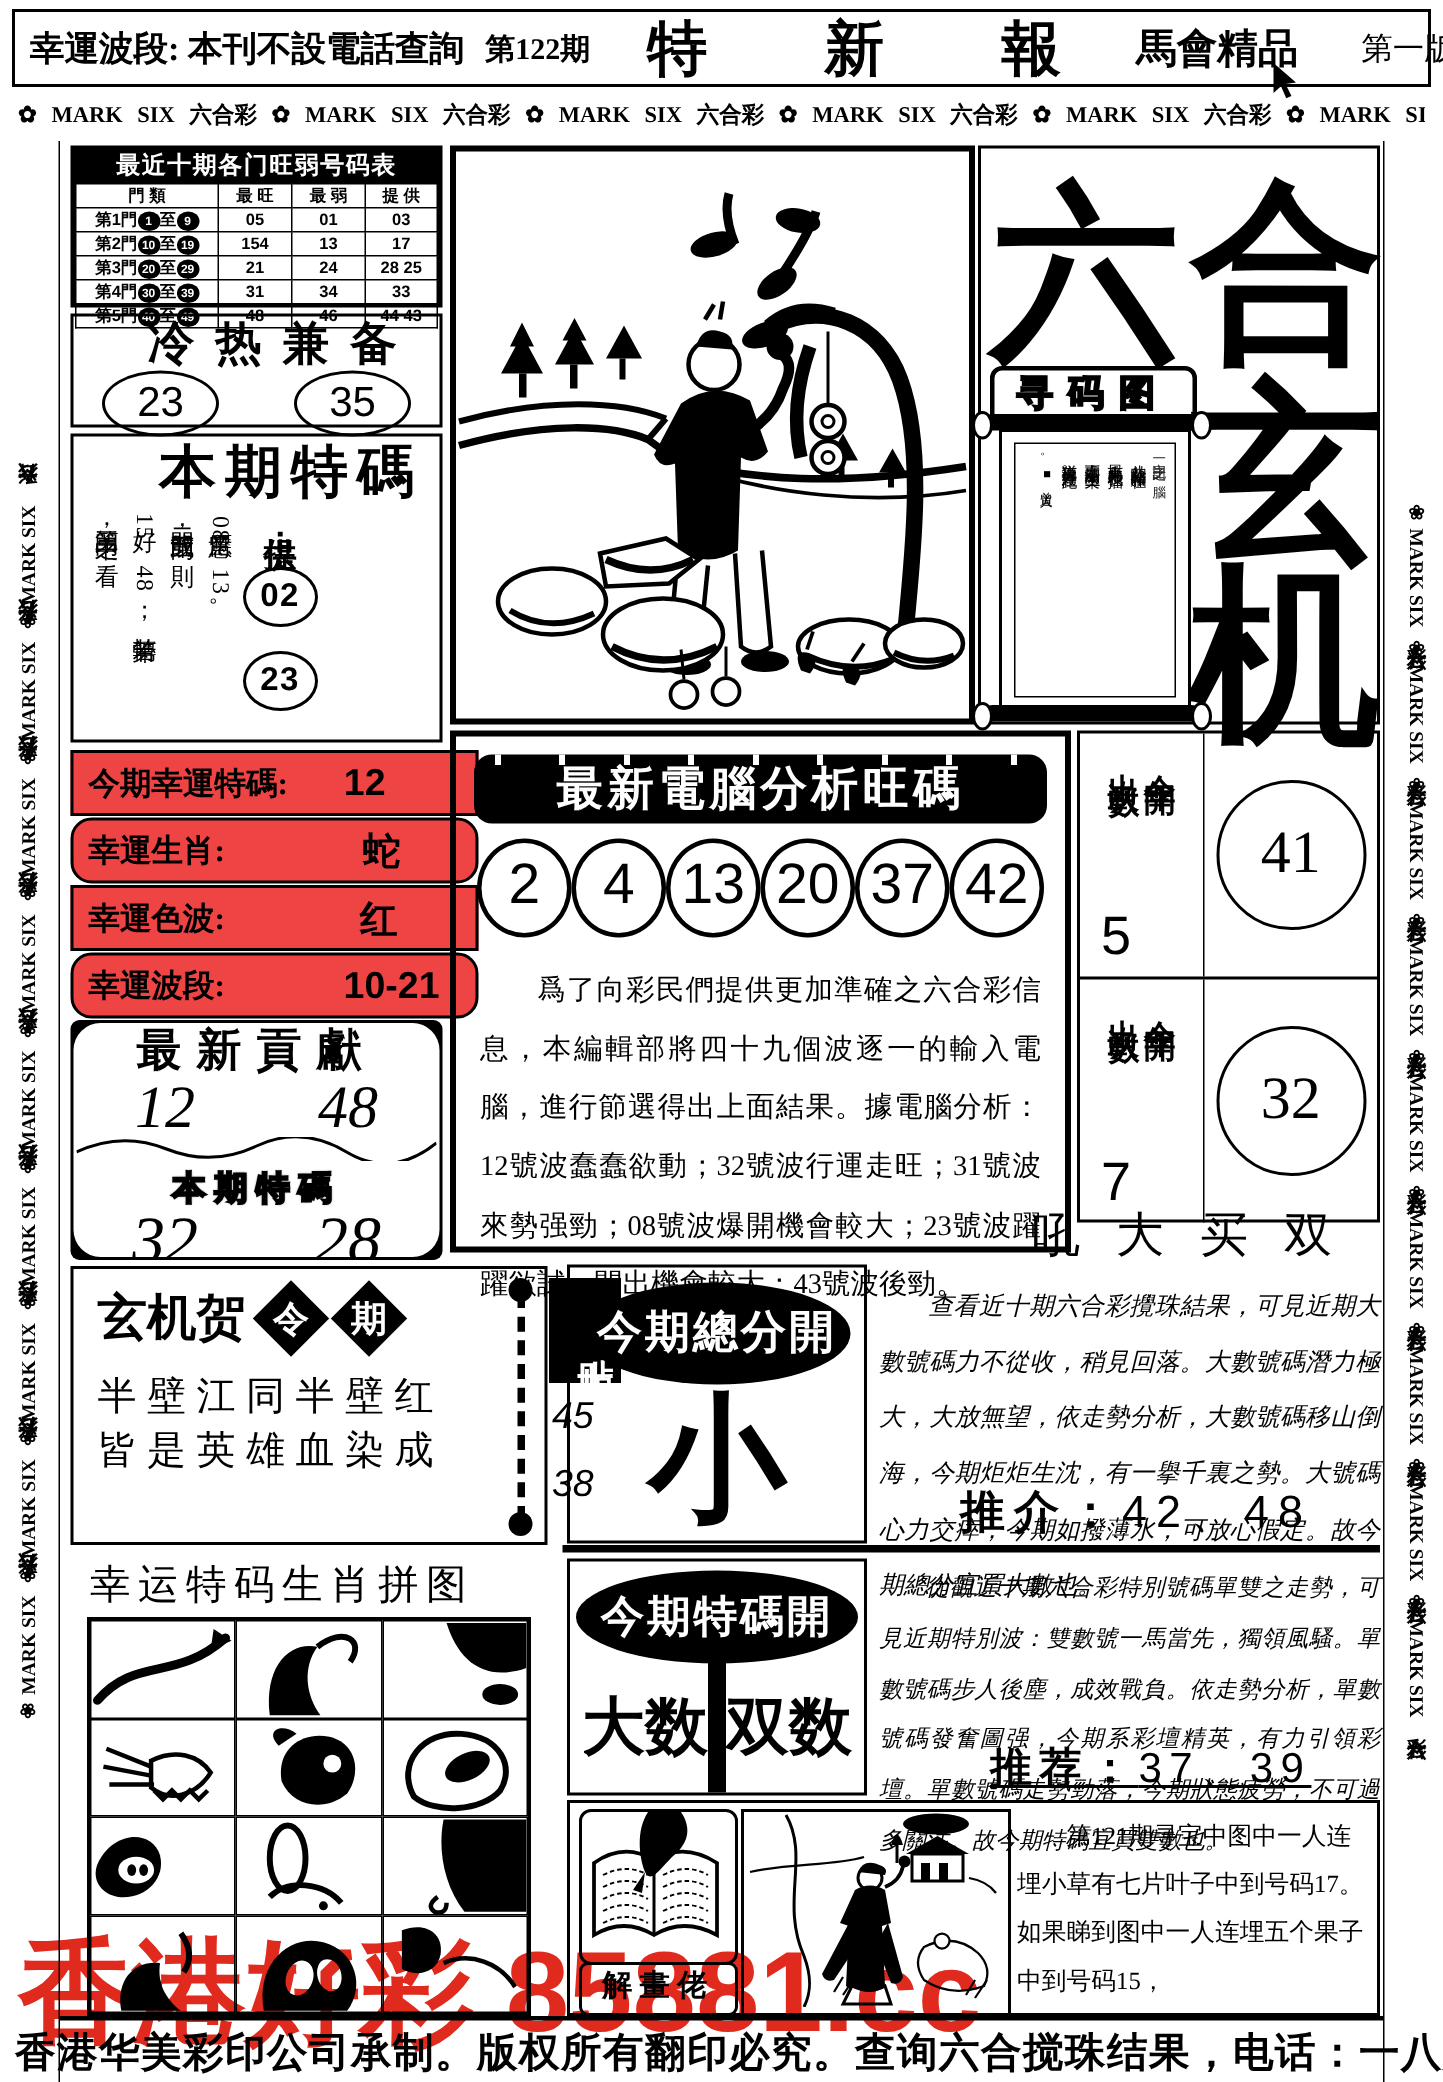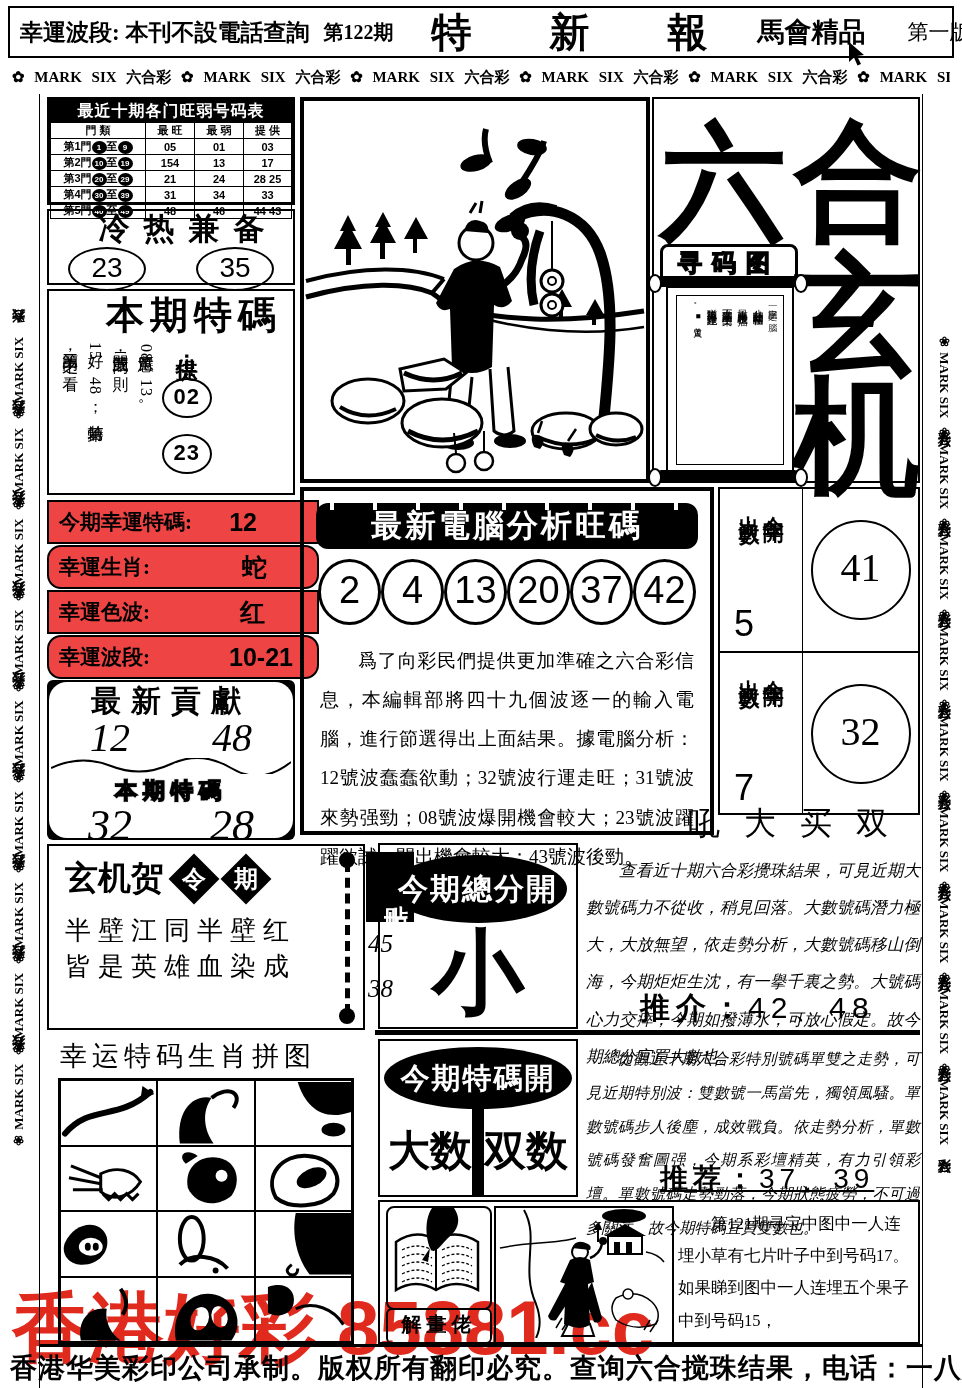--- a/index.html
+++ b/index.html
@@ -57,21 +57,21 @@
 
   
   #mystery{left:47px;top:844px;width:318px;height:186px;border:2px solid #000;}
   #mystery .tt{font-size:33px;font-weight:900;margin:10px 0 0 16px;display:flex;align-items:center;gap:8px;}
   .diamond{width:36px;height:36px;background:#000;transform:rotate(45deg);display:inline-flex;align-items:center;justify-content:center;margin:0 4px;}
   .diamond span{transform:rotate(-45deg);color:#fff;font-size:24px;font-weight:bold;}
   #mystery .poem{font-size:26px;letter-spacing:7px;margin:12px 0 0 16px;line-height:36px;}
   #dashline{left:345px;top:862px;width:0;height:152px;border-left:5px dashed #000;position:absolute;}
   .dot{position:absolute;width:16px;height:16px;background:#000;border-radius:50%;left:339px;}
   #tipbox{left:366px;top:852px;width:44px;height:66px;border:2px solid #000;background:#000;color:#fff;writing-mode:vertical-rl;font-size:24px;font-weight:bold;text-align:center;position:absolute;}
-  .tipnum{position:absolute;left:368px;font-size:25px;font-style:italic;font-family:Liberation Serif, serif;}
+  .tipnum{position:absolute;left:368px;font-size:25px;font-style:italic;font-family:Liberation Sans, sans-serif;}
 
   
   #puzzle-title{left:60px;top:1038px;width:300px;font-size:27px;letter-spacing:5px;position:absolute;}
   #puzzle{left:58px;top:1078px;width:292px;height:262px;border:2px solid #000;display:grid;grid-template-columns:repeat(3,1fr);grid-template-rows:repeat(4,1fr);position:absolute;}
   #puzzle .cell{border:1.5px solid #000;overflow:hidden;}
   #puzzle svg{display:block;width:100%;height:100%;}
 
   
   #mainart{left:300px;top:97px;width:350px;height:386px;border:4px solid #000;}
 

